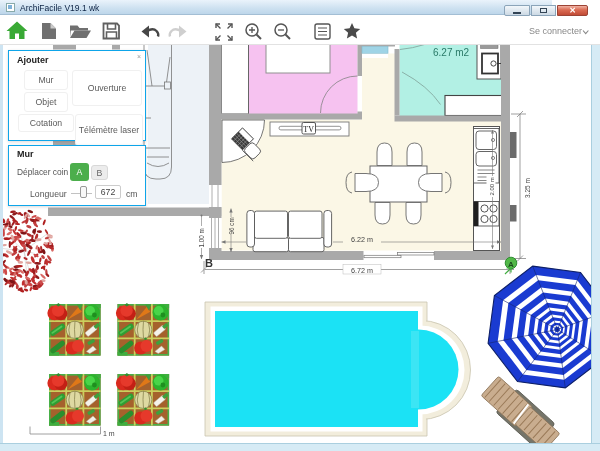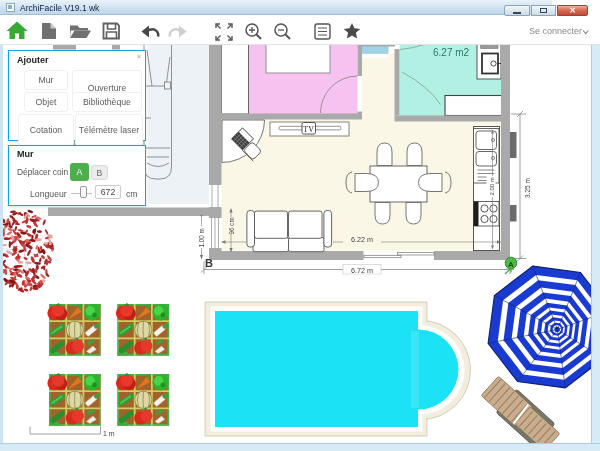--- a/index.html
+++ b/index.html
@@ -504,23 +504,22 @@
 
  <div style="position:absolute;left:8px;top:4px;font-size:9px;font-weight:bold;color:#222;">Ajouter</div>
  <div style="position:absolute;right:4px;top:2px;font-size:7px;color:#999;">×</div>
 
  <div class="pbtn" style="left:15px;top:19px;width:44px;height:20px;">Mur</div>
 
  <div class="pbtn" style="left:63px;top:19px;width:70px;height:36px;">Ouverture</div>
 
  <div class="pbtn" style="left:15px;top:41px;width:44px;height:20px;">Objet</div>
 
- <div class="pbtn" style="left:63px;top:41px;width:70px;height:20px;">Bibliothèque</div>
-
- <div class="pbtn" style="left:9px;top:63px;width:56px;height:32px;">Cotation</div>
+
+ <div class="pbtn" style="left:9px;top:63px;width:56px;height:18px;">Cotation</div>
 
  <div class="pbtn" style="left:66px;top:63px;width:68px;height:32px;">Télémètre laser</div>
 </div>
 
 <div class="panel" style="left:8px;top:145px;width:138px;height:61px;">
 
  <div style="position:absolute;left:8px;top:3px;font-size:9px;font-weight:bold;color:#222;">Mur</div>
 
  <div style="position:absolute;left:8px;top:21px;font-size:8.4px;color:#555;">Déplacer coin</div>
 

